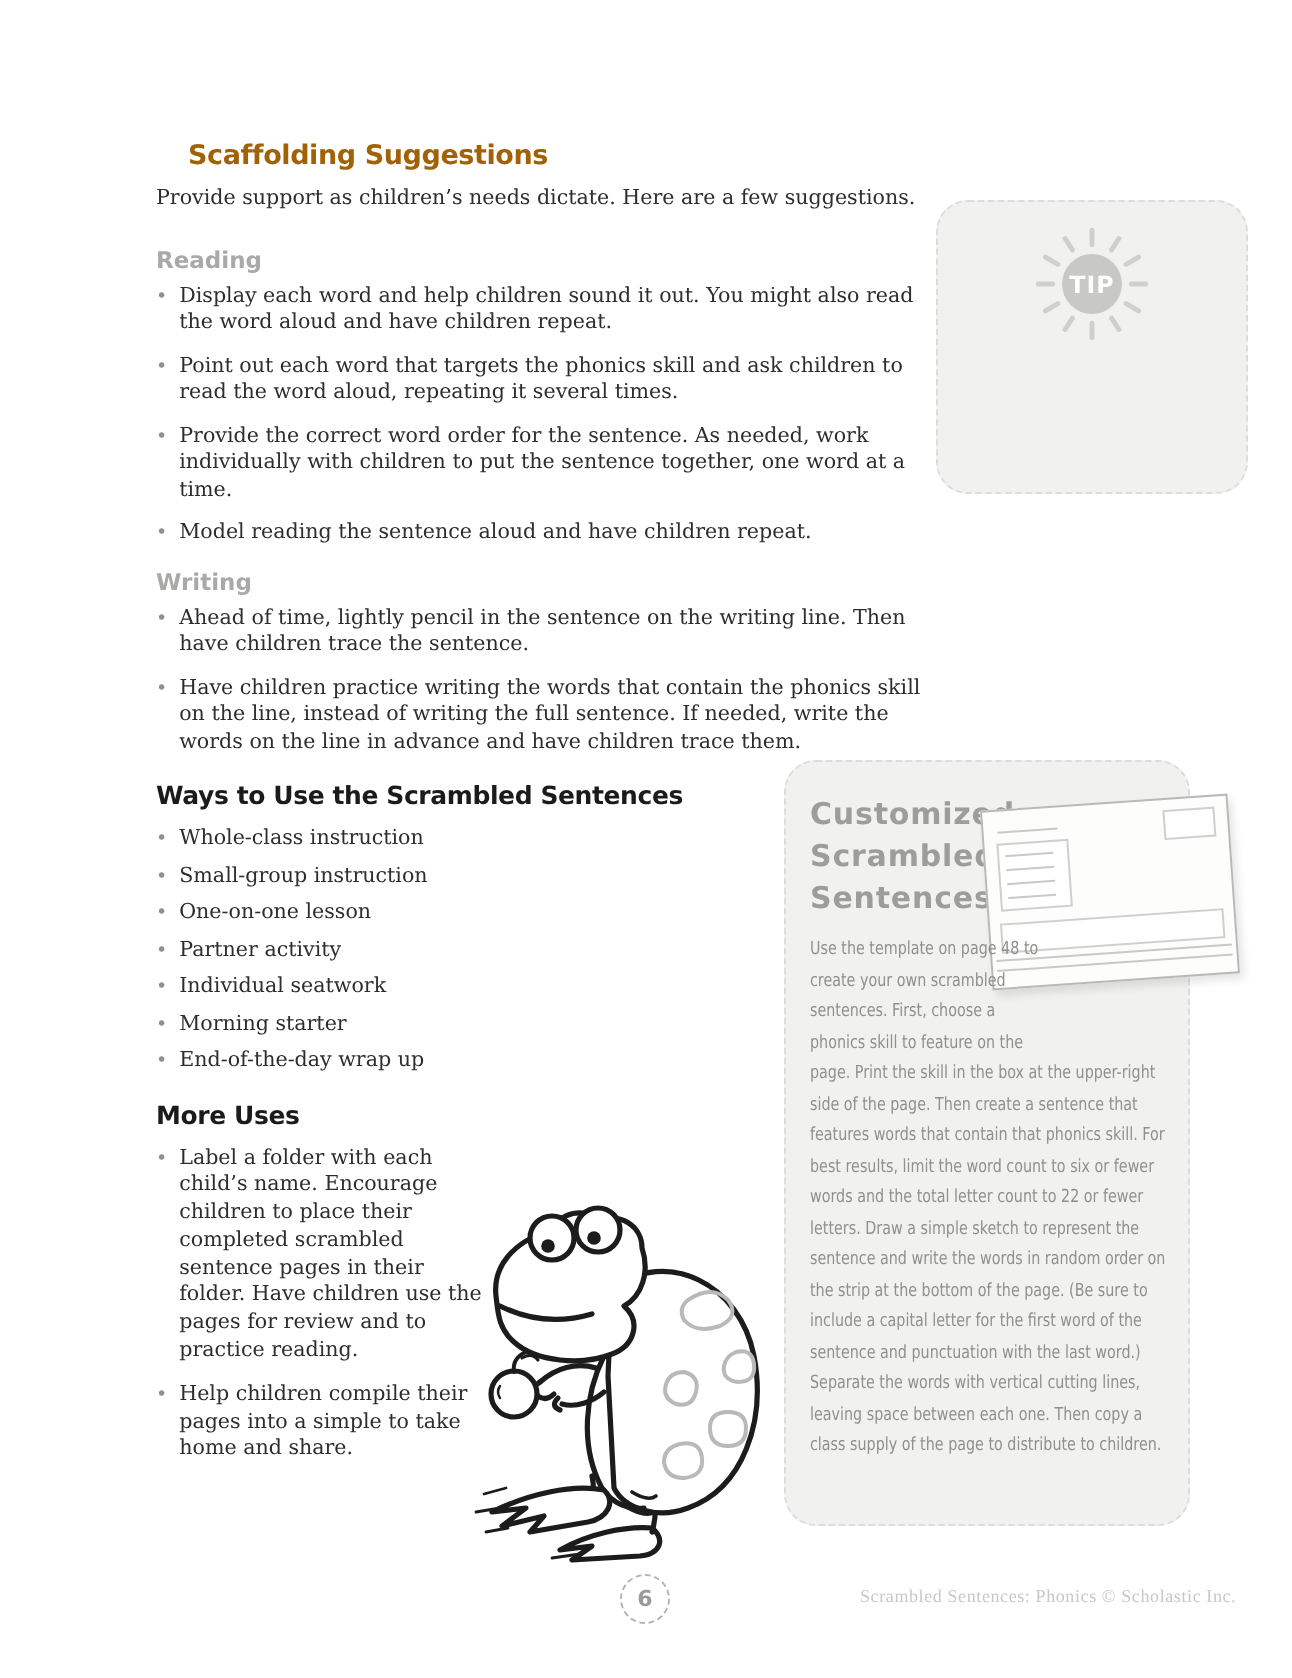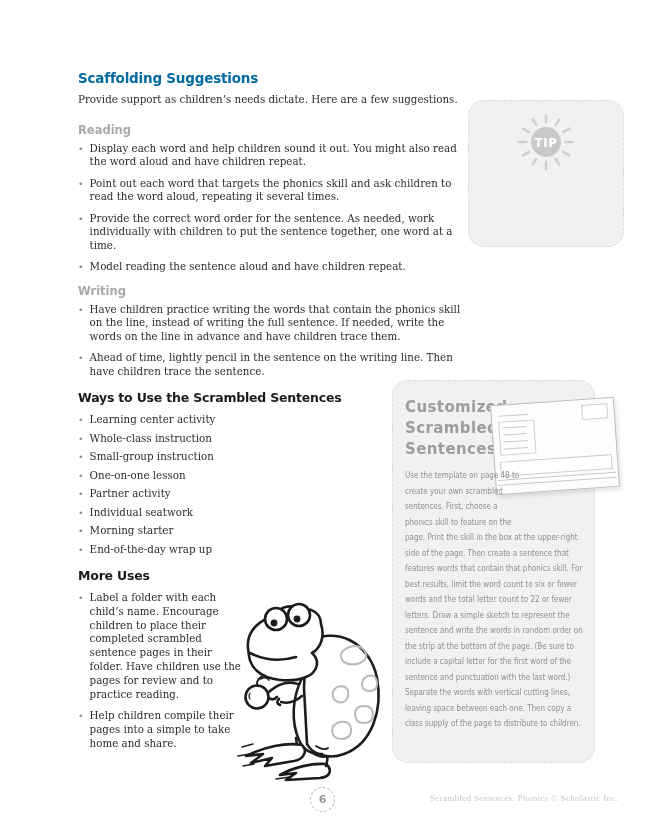--- a/index.html
+++ b/index.html
@@ -5,21 +5,21 @@
   html,body { margin:0; padding:0; background:#fff; }
   #page {
     position:relative; width:646px; height:839px; background:#ffffff;
     overflow:hidden; font-family:"DejaVu Serif", serif; color:#2d2d2d;
   }
 
   
   .main-col { position:absolute; left:78px; top:70px; width:390px; }
   .h1 {
     font-family:"DejaVu Sans", sans-serif; font-weight:bold; font-size:13.5px;
-    line-height:16px; color:#0369a1; letter-spacing:-0.2px; margin:0 0 7px 0;
+    line-height:16px; color:#a16207; letter-spacing:-0.2px; margin:0 0 7px 16px;
   }
   .h2 {
     font-family:"DejaVu Sans", sans-serif; font-weight:bold; font-size:12.5px;
     line-height:15px; color:#1b1b1b; letter-spacing:-0.2px; margin:12px 0 8px 0;
   }
   .intro { font-size:10.3px; line-height:13.5px; margin:0 0 16px 0; }
   .subhead {
     font-family:"DejaVu Sans", sans-serif; font-weight:bold; font-size:11.5px;
     line-height:14px; color:#a9a9a7; margin:10px 0 5px 0;
   }
@@ -105,32 +105,29 @@
           <span>Provide the correct word order for the sentence. As needed, work individually with children to put the sentence together, one word at a time.</span>
         </div>
       <div class="bullet">
           <span>Model reading the sentence aloud and have children repeat.</span>
         </div>
     </div>
 
     <div class="subhead">Writing</div>
     <div>
       <div class="bullet">
+          <span>Ahead of time, lightly pencil in the sentence on the writing line. Then have children trace the sentence.</span>
+        </div>
+      <div class="bullet">
           <span>Have children practice writing the words that contain the phonics skill on the line, instead of writing the full sentence. If needed, write the words on the line in advance and have children trace them.</span>
-        </div>
-      <div class="bullet">
-          <span>Ahead of time, lightly pencil in the sentence on the writing line. Then have children trace the sentence.</span>
         </div>
     </div>
 
     <div class="h2">Ways to Use the Scrambled Sentences</div>
     <div class="ways">
-      <div class="bullet">
-          <span>Learning center activity</span>
-        </div>
       <div class="bullet">
           <span>Whole-class instruction</span>
         </div>
       <div class="bullet">
           <span>Small-group instruction</span>
         </div>
       <div class="bullet">
           <span>One-on-one lesson</span>
         </div>
       <div class="bullet">

